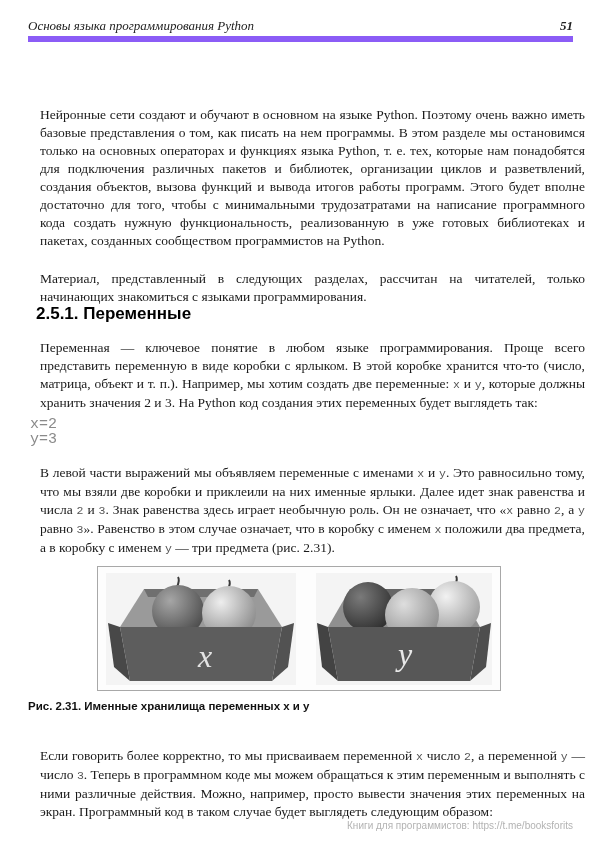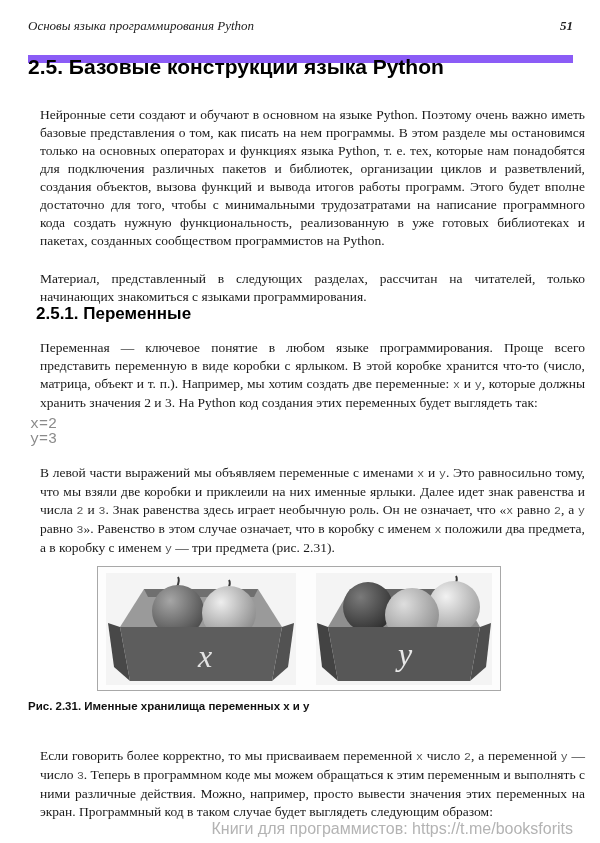--- a/index.html
+++ b/index.html
@@ -9,22 +9,22 @@
     background:#ffffff;
     font-family:"Liberation Serif", serif;
     color:#1a1a1a;
     overflow:hidden;
   }
   
   .running-header{
     position:absolute;left:28px;right:27px;top:18px;
     display:flex;justify-content:space-between;align-items:flex-end;
     font-style:italic;font-size:13px;color:#222;
-    border-bottom:8px solid #8b5cf6;
-    padding-bottom:21px;
+    border-bottom:6px solid #8b5cf6;
+    padding-bottom:2px;
   }
   .running-header .pageno{font-weight:bold;}
   
   .h-section{
     position:absolute;left:28px;right:27px;top:55px;
     font-family:"Liberation Sans", sans-serif;
     font-weight:bold;font-size:21px;color:#000;margin:0;
   }
   .h-subsection{
     position:absolute;left:28px;right:27px;top:296px;
@@ -64,38 +64,37 @@
   .fig-photo{display:block;}
   .fig-caption{
     position:absolute;left:28px;width:545px;top:700px;
     font-family:"Liberation Sans", sans-serif;
     font-size:11.5px;color:#111;
   }
   
   .watermark{
     position:absolute;right:27px;top:820px;
     font-family:"Liberation Sans", sans-serif;
-    font-size:16px;color:#b3b3b3;
+    font-size:10px;color:#b3b3b3;
   }
   .box-label{
     font-family:"Liberation Serif", serif;
     font-style:italic;
   }
 </style>
 </head>
 <body>
 
 <div class="page">
 
   <div class="running-header">
     <span>Основы языка программирования Python</span>
     <span class="pageno">51</span>
   </div>
 
-  <h1 class="h-section">2.5. Базовые конструкции языка Python</h1>
 
   <p class="para p1"><span class="s-n">Нейронные сети создают и обучают в основном на языке Python. Поэтому очень важно иметь базовые представления о том, как писать на нем программы. В этом разделе мы остановимся только на основных операторах и функциях языка Python, т. е. тех, которые нам понадобятся для подключения различных пакетов и библиотек, организации циклов и разветвлений, создания объектов, вызова функций и вывода итогов работы программ. Этого будет вполне достаточно для того, чтобы с минимальными трудозатратами на написание программного кода создать нужную функциональность, реализованную в уже готовых библиотеках и пакетах, созданных сообществом программистов на Python.</span></p>
 
   <p class="para p2"><span class="s-n">Материал, представленный в следующих разделах, рассчитан на читателей, только начинающих знакомиться с языками программирования.</span></p>
 
   <h2 class="h-subsection">2.5.1. Переменные</h2>
 
   <p class="para p3"><span class="s-i">Переменная</span><span class="s-n"> — ключевое понятие в любом языке программирования. Проще всего представить переменную в виде коробки с ярлыком. В этой коробке хранится что-то (число, матрица, объект и т. п.). Например, мы хотим создать две переменные: </span><span class="s-m">x</span><span class="s-n"> и </span><span class="s-m">y</span><span class="s-n">, которые должны хранить значения 2 и 3. На Python код создания этих переменных будет выглядеть так:</span></p>
 
   <div class="code-block">

